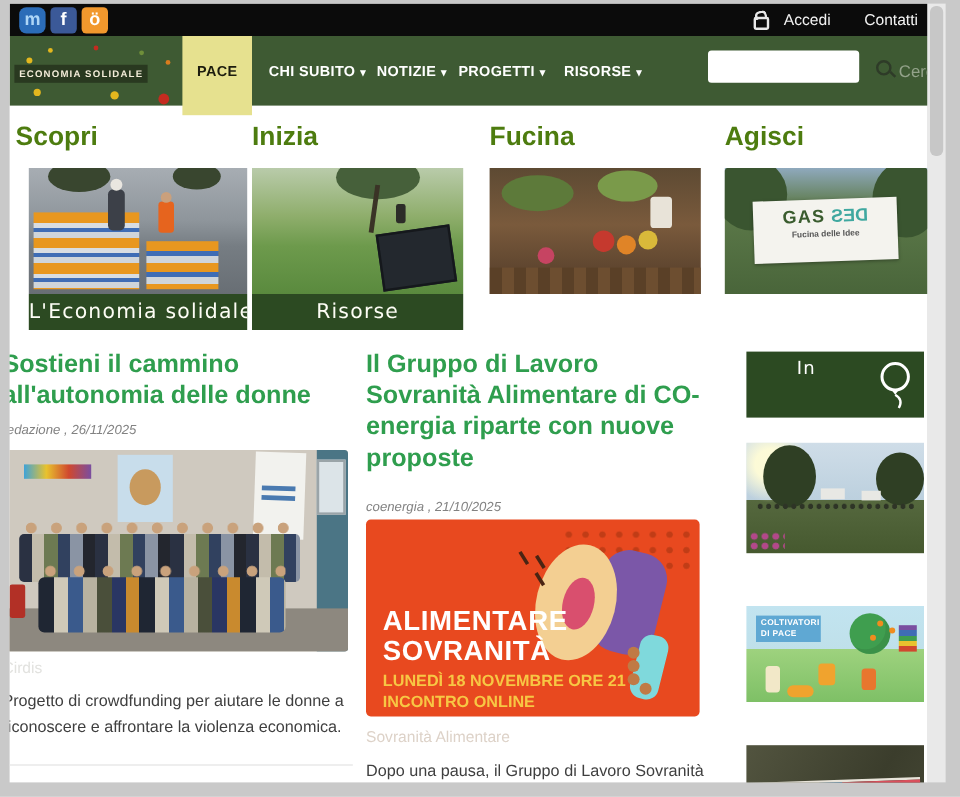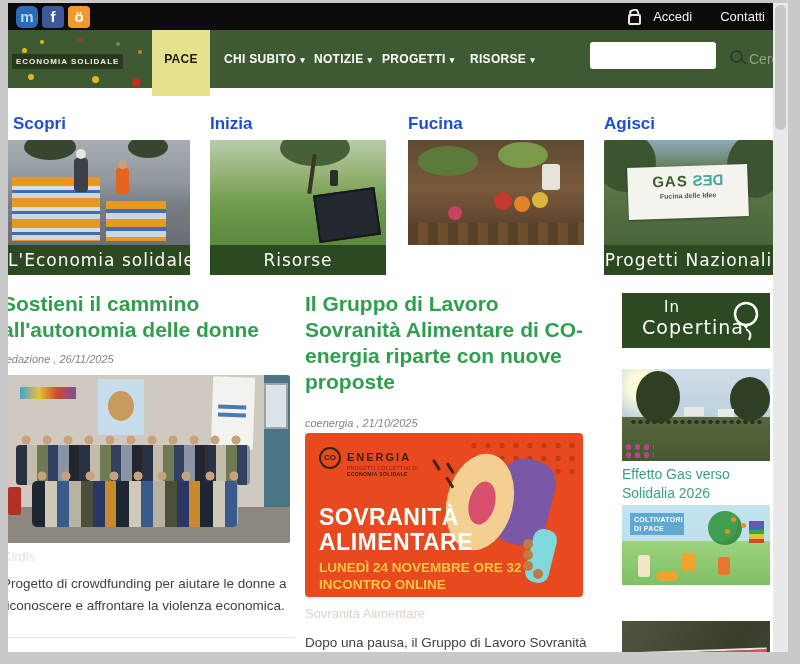--- a/index.html
+++ b/index.html
@@ -37,24 +37,24 @@
   .nl1{left:216px}.nl2{left:306px}.nl3{left:374px}.nl4{left:462px}
   .search{position:absolute;left:582px;top:12px;width:126px;height:27px;border:none;border-radius:3px;
        background:#fff;box-sizing:border-box;padding:0 8px;font-size:13px}
   .search-ico{position:absolute;left:722px;top:20px;width:9px;height:9px;border:2px solid #2e3b28;
        border-radius:50%;cursor:pointer}
   .search-ico::after{content:"";position:absolute;left:9px;top:9px;width:6px;height:2px;
        background:#2e3b28;transform:rotate(45deg)}
   .search-lbl{position:absolute;left:741px;top:0;line-height:58px;font-size:14px;color:#93a28a;cursor:pointer}
 
   
-  .col-h{position:absolute;top:111px;font-size:17px;font-weight:bold;color:#1d4ed8}
+  .col-h{position:absolute;top:98px;font-size:22px;font-weight:bold;color:#4d7c0f}
   .ch1{left:5px}.ch2{left:202px}.ch3{left:400px}.ch4{left:596px}
   .feature{position:absolute;top:137px;cursor:pointer}
-  .f1{left:0;width:182px}.f2{left:202px;width:176px}.f3{left:400px;width:176px}.f4{left:596px;width:169px}
+  .f1{left:16px;width:182px}.f2{left:202px;width:176px}.f3{left:400px;width:176px}.f4{left:596px;width:169px}
   .fimg{position:relative;height:105px;overflow:hidden}
   .fcap{height:30px;background:#2c4a22;color:#fdfdf5;text-align:center;
         font:400 17px/30px "DejaVu Sans",sans-serif;letter-spacing:1px;white-space:nowrap;overflow:hidden}
 
   .market{background:linear-gradient(180deg,#a7adb3 0%,#8e959b 42%,#767d83 62%,#686e74 100%)}
   .park{background:linear-gradient(180deg,#b9cbaa 0%,#8fae6c 38%,#6d9a4c 62%,#5a8a3e 100%)}
   .veg{background:linear-gradient(180deg,#5d4a33 0%,#7a5a3c 45%,#4f3a28 100%)}
   .gasdes{background:linear-gradient(180deg,#8fa9bd 0%,#5d7a4a 30%,#49653a 100%)}
   .wbanner{position:absolute;left:24px;top:26px;width:120px;height:52px;background:#f4f3ee;
         transform:rotate(-2deg);box-shadow:0 1px 3px rgba(0,0,0,.35);text-align:center;padding-top:6px;box-sizing:border-box}
@@ -250,21 +250,20 @@
   <div class="feature f4">
     <div class="fimg gasdes">
       <i style="left:-8px;top:-8px;width:60px;height:60px;background:#3a5530;border-radius:50%"></i>
       <i style="right:-10px;top:-6px;width:56px;height:64px;background:#3a5530;border-radius:50%"></i>
       <div class="wbanner">
         <span class="g1">GAS</span>
         <span class="g2">DES</span>
         <div class="g3">Fucina delle Idee</div>
       </div>
     </div>
-    <div class="fcap">Progetti Nazionali</div>
   </div>
 
   <div class="art a1">
     <h2 class="a-title" style="margin:0">Sostieni il cammino all'autonomia delle donne</h2>
     <div class="a-by">redazione , 26/11/2025</div>
     <div class="photo">
       <i class="gp-teal"></i>
       <i class="gp-window"></i>
       <i class="gp-strip"></i>
       <i class="gp-art"></i>
@@ -291,62 +290,52 @@
     <div class="poster">
       <div class="mega">
         <i class="m-dots"></i>
         <i class="m-body"></i>
         <i class="m-horn"></i>
         <i class="m-inner"></i>
         <i class="m-handle"></i>
         <i class="m-hand"></i>
         <i class="m-dash"></i>
       </div>
-      <div class="p-logo">
-        <span class="p-badge">CO</span>
-        <span>
-          <span class="p-lname">ENERGIA</span>
-          <span class="p-l1" style="display:block">PROGETTI COLLETTIVI DI</span>
-          <span class="p-l2" style="display:block">ECONOMIA SOLIDALE</span>
-        </span>
-      </div>
       <div class="p-t">
+        <span style="display:block">ALIMENTARE</span>
         <span style="display:block">SOVRANITÀ</span>
-        <span style="display:block">ALIMENTARE</span>
       </div>
       <div class="p-w">
-        <span style="display:block">LUNEDÌ 24 NOVEMBRE ORE 32</span>
+        <span style="display:block">LUNEDÌ 18 NOVEMBRE ORE 21</span>
         <span style="display:block">INCONTRO ONLINE</span>
       </div>
     </div>
     <div class="faint">Sovranità Alimentare</div>
     <p class="a-ex" style="margin:0">Dopo una pausa, il Gruppo di Lavoro Sovranità</p>
   </div>
 
   <div class="sidebar">
     <div class="sb-banner">
       <div class="sb-b1">In</div>
-      <div class="sb-b2">Copertina</div>
       <svg class="sb-balloon" width="34" height="42" viewBox="0 0 34 42">
         <circle cx="16" cy="14" r="11" fill="none" stroke="#ffffff" stroke-width="2.5"></circle>
         <path d="M13 25 l3 4 3-4z" fill="#ffffff"></path>
         <path d="M16 29 q7 4 3 11" stroke="#ffffff" fill="none" stroke-width="2"></path>
       </svg>
     </div>
 
     <div class="sb-img sb-img1">
       <i class="s1-sun"></i>
       <i class="s1-tree" style="left:14px;top:2px;width:44px;height:52px"></i>
       <i class="s1-tree" style="right:0;top:8px;width:40px;height:44px"></i>
       <i class="s1-tent" style="left:62px;top:38px;width:20px;height:9px"></i>
       <i class="s1-tent" style="left:96px;top:40px;width:16px;height:8px"></i>
       <i class="s1-crowd"></i>
       <i class="s1-flowers"></i>
     </div>
-    <a class="sb-link sb-l1">Effetto Gas verso Solidalia 2026</a>
 
     <div class="sb-img sb-img2">
       <span class="s2-label">COLTIVATORI DI PACE</span>
       <i class="s2-tree"></i>
       <i class="s2-orange"></i>
       <i class="s2-flag"></i>
       <i class="s2-fig" style="left:16px;bottom:8px;width:12px;height:22px;background:#f2e8c8"></i>
       <i class="s2-fig" style="left:60px;bottom:14px;width:14px;height:18px;background:#f0a32e"></i>
       <i class="s2-fig" style="left:96px;bottom:10px;width:12px;height:18px;background:#e8762e"></i>
       <i style="left:34px;bottom:4px;width:22px;height:10px;background:#f0a32e;border-radius:5px"></i>

